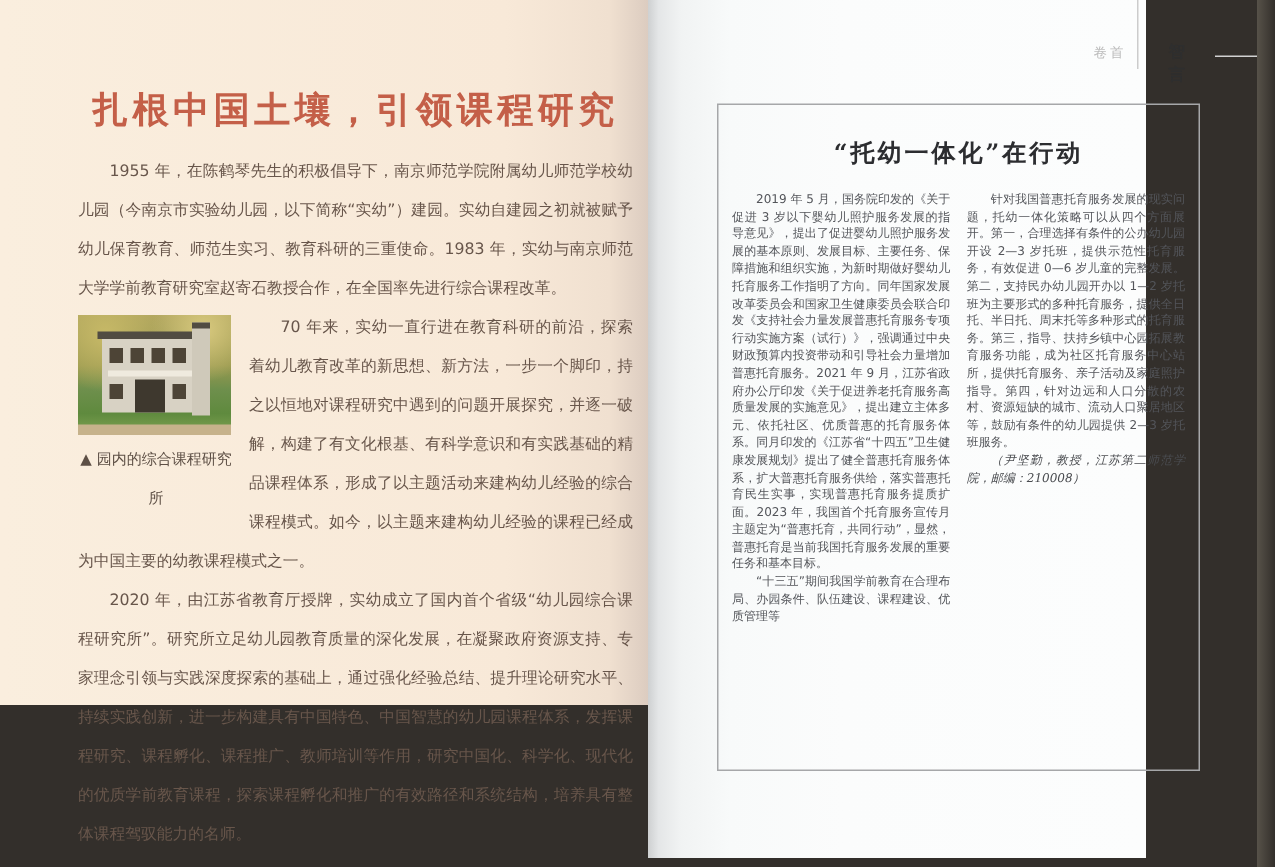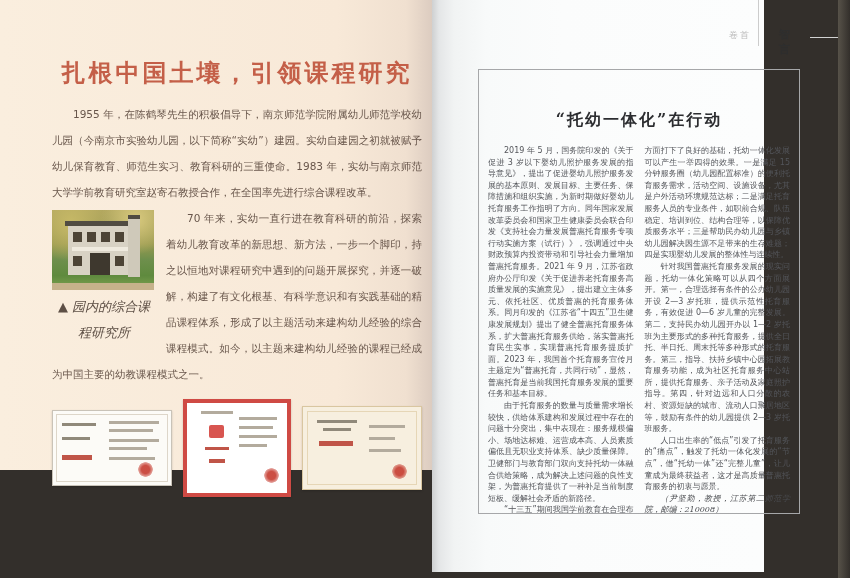--- a/index.html
+++ b/index.html
@@ -22,21 +22,21 @@
       linear-gradient(180deg,#b0a55e 0%,#99994f 42%,#6e8f4c 62%,#5f8a3e 82%,#7fa352 100%);}
   .bldg{position:absolute;left:16px;bottom:15px;width:64px;height:50px;background:#d8d2c4;}
   .bldg-roof{position:absolute;left:-3px;top:-4px;width:70px;height:5px;background:#514c42;}
   .bldg-tower{position:absolute;right:-8px;top:-10px;width:12px;height:58px;background:#cfc9ba;border-top:4px solid #514c42;}
   .bldg-band{position:absolute;left:4px;top:22px;width:56px;height:4px;background:#efeade;}
   .win{position:absolute;width:9px;height:10px;background:#4d4436;}
   .w1{left:5px;top:7px;} .w2{left:19px;top:7px;} .w3{left:33px;top:7px;} .w4{left:47px;top:7px;}
   .w5{left:5px;top:31px;} .w6{left:47px;top:31px;}
   .door{position:absolute;left:22px;top:28px;width:20px;height:22px;background:#3e382e;}
   .path{position:absolute;left:0;bottom:0;width:102px;height:7px;background:#c6b28b;}
-  .photo-cap{font-size:13px;color:#5d4f45;margin-top:4px;text-align:center;font-style:italic;}
+  .photo-cap{font-size:10px;color:#5d4f45;margin-top:4px;text-align:center;}
 
   .certs{display:flex;justify-content:space-between;align-items:flex-start;margin-top:12px;width:370px;clear:both;}
   .cert-fig{display:flex;flex-direction:column;align-items:center;width:120px;}
   .cert-holder{height:98px;display:flex;align-items:center;justify-content:center;}
   .seal{position:absolute;width:15px;height:15px;border-radius:50%;
     background:radial-gradient(circle,rgba(198,60,48,.9) 0 38%,rgba(198,60,48,.45) 68%,rgba(198,60,48,0) 70%);}
   .bar{position:absolute;height:2.5px;background:#b3ab9d;}
   .bar.dk{background:#90897a;} .bar.rd{background:#c05548;}
 
   .cert1{position:relative;width:118px;height:74px;background:#fcfbf7;border:1px solid #c9c3b8;box-shadow:0 1px 2px rgba(0,0,0,.18);}
@@ -48,21 +48,21 @@
 
   
   .page-right{position:absolute;left:432px;top:0;width:332px;height:572px;
     background:linear-gradient(90deg,#ced0d1 0px,#e4e6e7 7px,#f1f3f3 22px,#f8fafa 55px,#fbfcfc 130px,#fcfdfd 100%);}
   .hdr-light{position:absolute;left:297px;top:29px;font-size:9px;color:#bcbcbc;letter-spacing:2px;}
   .hdr-divider{position:absolute;left:326px;top:0;width:1px;height:46px;background:#cccccc;}
   .hdr-bold{position:absolute;left:347px;top:27px;font-size:11px;font-weight:bold;color:#2e2e2e;letter-spacing:3px;}
   .hdr-rule{position:absolute;left:378px;top:37px;width:33px;height:1px;background:#d2d2d2;}
 
   .article{position:absolute;left:46px;top:69px;width:322px;height:445px;border:1px solid #a6a7a9;
-    box-sizing:border-box;padding:40px 9px 8px;overflow:hidden;background:transparent;}
+    box-sizing:border-box;padding:22px 9px 8px;overflow:hidden;background:transparent;}
   .article-title{text-align:center;font-family:"DejaVu Serif","Liberation Serif",serif;
     font-size:16px;font-weight:bold;color:#2c2d30;letter-spacing:2px;}
   .article-author{text-align:center;font-size:8px;color:#5a5a5a;margin-top:12px;letter-spacing:1px;}
   .cols{display:flex;gap:11px;margin-top:14px;}
   .col{width:146px;font-size:8px;line-height:11.6px;text-align:justify;color:#53555a;}
   .col p{margin:0;text-indent:2em;}
   .col p.noindent{text-indent:0;}
   .byline{margin-top:13px;text-indent:1em;font-style:italic;
     font-family:"DejaVu Serif","Liberation Serif",serif;color:#4a4c50;}
 
@@ -91,20 +91,21 @@
               <div class="bldg-band"></div>
               <div class="win w5"></div>
               <div class="win w6"></div>
               <div class="door"></div>
             </div>
             <div class="path"></div>
           </div>
           <figcaption class="photo-cap">▲ 园内的综合课程研究所</figcaption>
         </figure>
         <p>70 年来，实幼一直行进在教育科研的前沿，探索着幼儿教育改革的新思想、新方法，一步一个脚印，持之以恒地对课程研究中遇到的问题开展探究，并逐一破解，构建了有文化根基、有科学意识和有实践基础的精品课程体系，形成了以主题活动来建构幼儿经验的综合课程模式。如今，以主题来建构幼儿经验的课程已经成为中国主要的幼教课程模式之一。</p>
+        <p>2020 年，由江苏省教育厅授牌，实幼成立了国内首个省级“幼儿园综合课程研究所”。研究所立足幼儿园教育质量的深化发展，在凝聚政府资源支持、专家理念引领与实践深度探索的基础上，通过强化经验总结、提升理论研究水平、持续实践创新，进一步构建具有中国特色、中国智慧的幼儿园课程体系，发挥课程研究、课程孵化、课程推广、教师培训等作用，研究中国化、科学化、现代化的优质学前教育课程，探索课程孵化和推广的有效路径和系统结构，培养具有整体课程驾驭能力的名师。</p>
       </div>
 
       <div class="certs">
         <div class="cert-fig">
           <div class="cert-holder">
             <div class="cert1">
               <div class="bar dk" style="left:9px;top:12px;width:34px;"></div>
               <div class="bar dk" style="left:9px;top:26px;width:28px;"></div>
               <div class="bar rd" style="left:9px;top:44px;width:30px;height:5px;"></div>
               <div class="bar" style="left:56px;top:10px;width:50px;"></div>
@@ -157,27 +158,24 @@
     <div class="hdr-light">卷首</div>
     <div class="hdr-divider"></div>
     <div class="hdr-bold">智言</div>
     <div class="hdr-rule"></div>
 
     <div class="article">
       <div class="article-title">“托幼一体化”在行动</div>
       <div class="cols">
         <div class="col">
           <p>2019 年 5 月，国务院印发的《关于促进 3 岁以下婴幼儿照护服务发展的指导意见》，提出了促进婴幼儿照护服务发展的基本原则、发展目标、主要任务、保障措施和组织实施，为新时期做好婴幼儿托育服务工作指明了方向。同年国家发展改革委员会和国家卫生健康委员会联合印发《支持社会力量发展普惠托育服务专项行动实施方案（试行）》，强调通过中央财政预算内投资带动和引导社会力量增加普惠托育服务。2021 年 9 月，江苏省政府办公厅印发《关于促进养老托育服务高质量发展的实施意见》，提出建立主体多元、依托社区、优质普惠的托育服务体系。同月印发的《江苏省“十四五”卫生健康发展规划》提出了健全普惠托育服务体系，扩大普惠托育服务供给，落实普惠托育民生实事，实现普惠托育服务提质扩面。2023 年，我国首个托育服务宣传月主题定为“普惠托育，共同行动”，显然，普惠托育是当前我国托育服务发展的重要任务和基本目标。</p>
-          <p>由于托育服务的数量与质量需求增长较快，供给体系建构和发展过程中存在的问题十分突出，集中表现在：服务规模偏小、场地达标难、运营成本高、人员素质偏低且无职业支持体系、缺少质量保障。卫健部门与教育部门双向支持托幼一体融合供给策略，成为解决上述问题的良性支架，为普惠托育提供了一种补足当前制度短板、缓解社会矛盾的新路径。</p>
           <p>“十三五”期间我国学前教育在合理布局、办园条件、队伍建设、课程建设、优质管理等</p>
         </div>
         <div class="col">
-          <p class="noindent">方面打下了良好的基础，托幼一体化发展可以产生一举四得的效果。一是满足 15 分钟服务圈（幼儿园配置标准）的便利托育服务需求，活动空间、设施设备，尤其是户外活动环境规范达标；二是满足托育服务人员的专业条件，如职前合规、队伍稳定、培训到位、结构合理等，以保障优质服务水平；三是帮助民办幼儿园与乡镇幼儿园解决因生源不足带来的生存难题；四是实现婴幼儿发展的整体性与连续性。</p>
           <p>针对我国普惠托育服务发展的现实问题，托幼一体化策略可以从四个方面展开。第一，合理选择有条件的公办幼儿园开设 2—3 岁托班，提供示范性托育服务，有效促进 0—6 岁儿童的完整发展。第二，支持民办幼儿园开办以 1—2 岁托班为主要形式的多种托育服务，提供全日托、半日托、周末托等多种形式的托育服务。第三，指导、扶持乡镇中心园拓展教育服务功能，成为社区托育服务中心站所，提供托育服务、亲子活动及家庭照护指导。第四，针对边远和人口分散的农村、资源短缺的城市、流动人口聚居地区等，鼓励有条件的幼儿园提供 2—3 岁托班服务。</p>
-          <p>人口出生率的“低点”引发了托育服务的“痛点”，触发了托幼一体化发展的“节点”，借“托幼一体”还“完整儿童”，让儿童成为最终获益者，这才是高质量普惠托育服务的初衷与愿景。</p>
           <p class="byline">（尹坚勤，教授，江苏第二师范学院，邮编：210008）</p>
         </div>
       </div>
     </div>
   </div>
 
   <div class="page-edge"></div>
 </div>
 
 </body></html>

